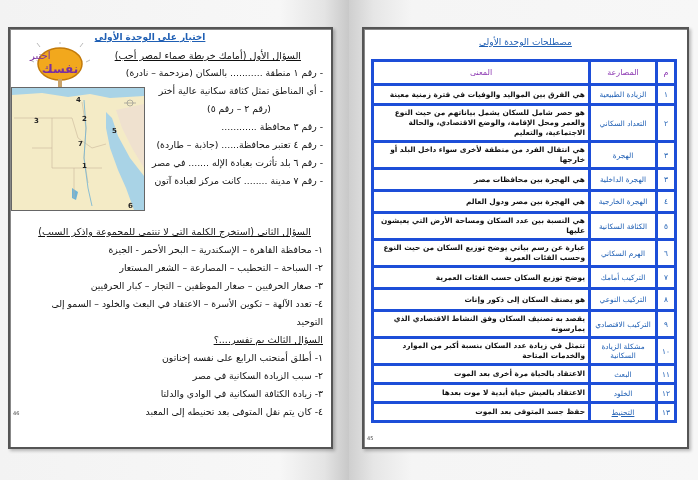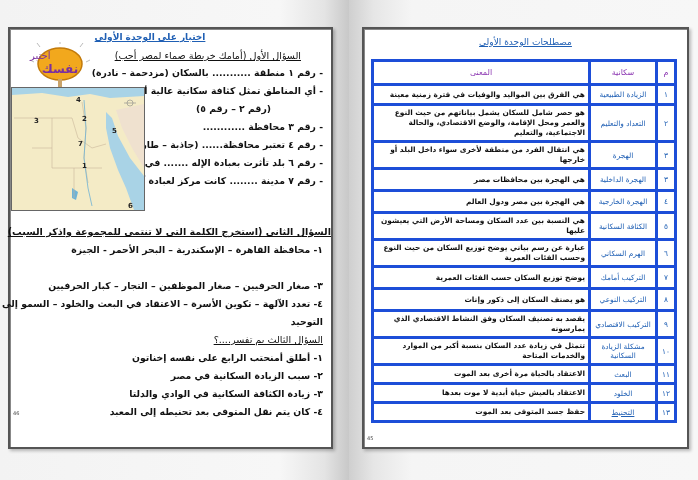--- a/index.html
+++ b/index.html
@@ -27,21 +27,21 @@
   .frame-left { left:8px; top:27px; width:321px; height:96px; }
   .frame-left { height:418px; }
   .frame-right { left:362px; top:27px; width:323px; height:418px; }
 
   .rtl { direction:rtl; text-align:right; }
   .title-link {
     color:#1f5fb4; text-decoration:underline; font-weight:bold;
     font-family:"DejaVu Sans", sans-serif;
   }
   .q-line {
-    font-size:9.3px; font-weight:bold; color:#111; white-space:nowrap;
+    font-size:9.3px; font-weight:normal; color:#111; white-space:nowrap;
     position:absolute; direction:rtl; text-align:right;
   }
   .q-head { font-size:9.6px; }
   .page-num { position:absolute; font-size:5px; color:#444; }
 
   
   .map {
     position:absolute; left:10px; top:88px; width:132px; height:122px;
     border:1px solid #666; background:#f4ebc6; overflow:hidden;
   }
@@ -123,22 +123,23 @@
           <text x="70" y="80">1</text>
           <text x="116" y="120">6</text>
         </g>
         <g stroke="#888" fill="none" stroke-width="0.6">
             <circle cx="118" cy="15" r="3"></circle>
             <line x1="112" y1="15" x2="124" y2="15"></line>
           </g>
       </svg>
     </div>
 
-    <div class="q-line q-head title-link" style="right:0; top:197px; font-weight:bold;">السؤال الثاني (استخرج الكلمة التي لا تنتمي للمجموعة واذكر السبب)</div>
+    <div class="q-line q-head title-link" style="right:20px; top:197px; font-weight:normal;">السؤال الثاني (استخرج الكلمة التي لا تنتمي للمجموعة واذكر السبب)</div>
     <div class="q-line" style="right:8px; top:215px;">١- محافظة القاهرة – الإسكندرية – البحر الأحمر - الجيزة</div>
+    <div class="q-line" style="right:8px; top:233px;">٢- السباحة – التحطيب – المصارعة – الشعر المستعار</div>
     <div class="q-line" style="right:8px; top:251px;">٣- صغار الحرفيين – صغار الموظفين – التجار – كبار الحرفيين</div>
     <div class="q-line" style="right:8px; top:269px;">٤- تعدد الآلهة – تكوين الأسرة – الاعتقاد في البعث والخلود – السمو إلى</div>
     <div class="q-line" style="right:8px; top:287px;">التوحيد</div>
 
     <div class="q-line q-head title-link" style="right:8px; top:305px; font-weight:normal;">السؤال الثالث بم تفسر....؟</div>
     <div class="q-line" style="right:8px; top:323px;">١- أطلق أمنحتب الرابع على نفسه إخناتون</div>
     <div class="q-line" style="right:8px; top:341px;">٢- سبب الزيادة السكانية في مصر</div>
     <div class="q-line" style="right:8px; top:359px;text-align:center;">٣- زيادة الكثافة السكانية في الوادي والدلتا</div>
     <div class="q-line" style="right:8px; top:377px;">٤- كان يتم نقل المتوفى بعد تحنيطه إلى المعبد</div>
 
@@ -147,33 +148,33 @@
 </div>
 
 <div class="page page-right"></div>
 <div class="frame frame-right">
   <div class="right-title rtl title-link" style="text-align:center; font-weight:normal;">مصطلحات الوحدة الأولى</div>
 
   <table class="terms">
     <thead>
       <tr>
         <th>م</th>
-        <th>سكانية</th>
+        <th>المصارعة</th>
         <th>المعنى</th>
       </tr>
     </thead>
     <tbody>
       <tr style="height:20px;">
         <td class="num">١</td>
         <td class="term">الزيادة الطبيعية</td>
         <td class="meaning">هي الفرق بين المواليد والوفيات في فترة زمنية معينة</td>
       </tr>
       <tr style="height:27px;">
         <td class="num">٢</td>
-        <td class="term">التعداد والتعليم</td>
+        <td class="term">التعداد السكاني</td>
         <td class="meaning">هو حصر شامل للسكان يشمل بياناتهم من حيث النوع والعمر ومحل الإقامة، والوضع الاقتصادي، والحالة الاجتماعية، والتعليم</td>
       </tr>
       <tr style="height:22px;">
         <td class="num">٣</td>
         <td class="term">الهجرة</td>
         <td class="meaning">هي انتقال الفرد من منطقة لأخرى سواء داخل البلد أو خارجها</td>
       </tr>
       <tr style="height:22px;">
         <td class="num">٣</td>
         <td class="term">الهجرة الداخلية</td>

